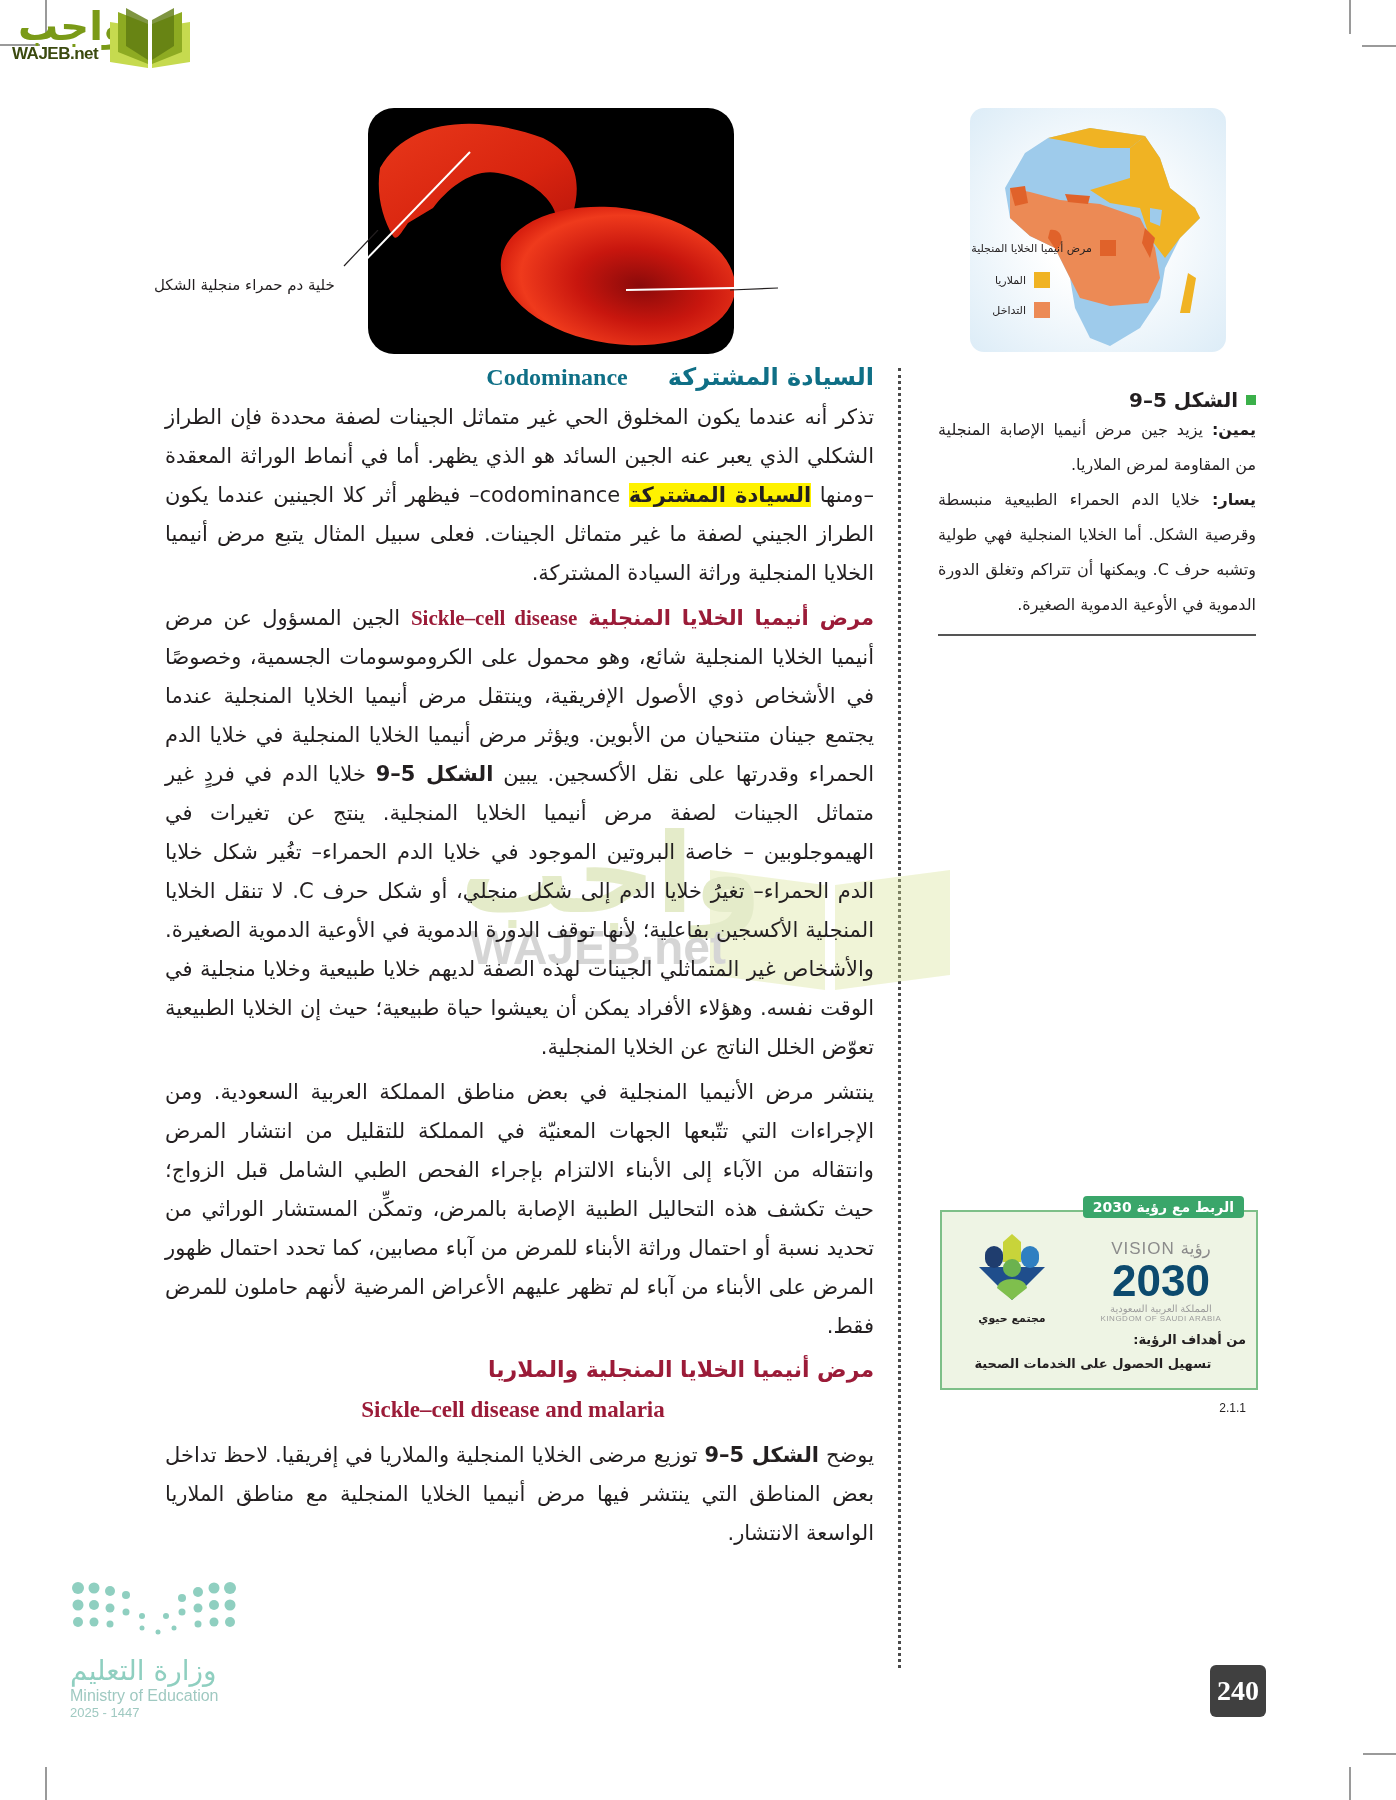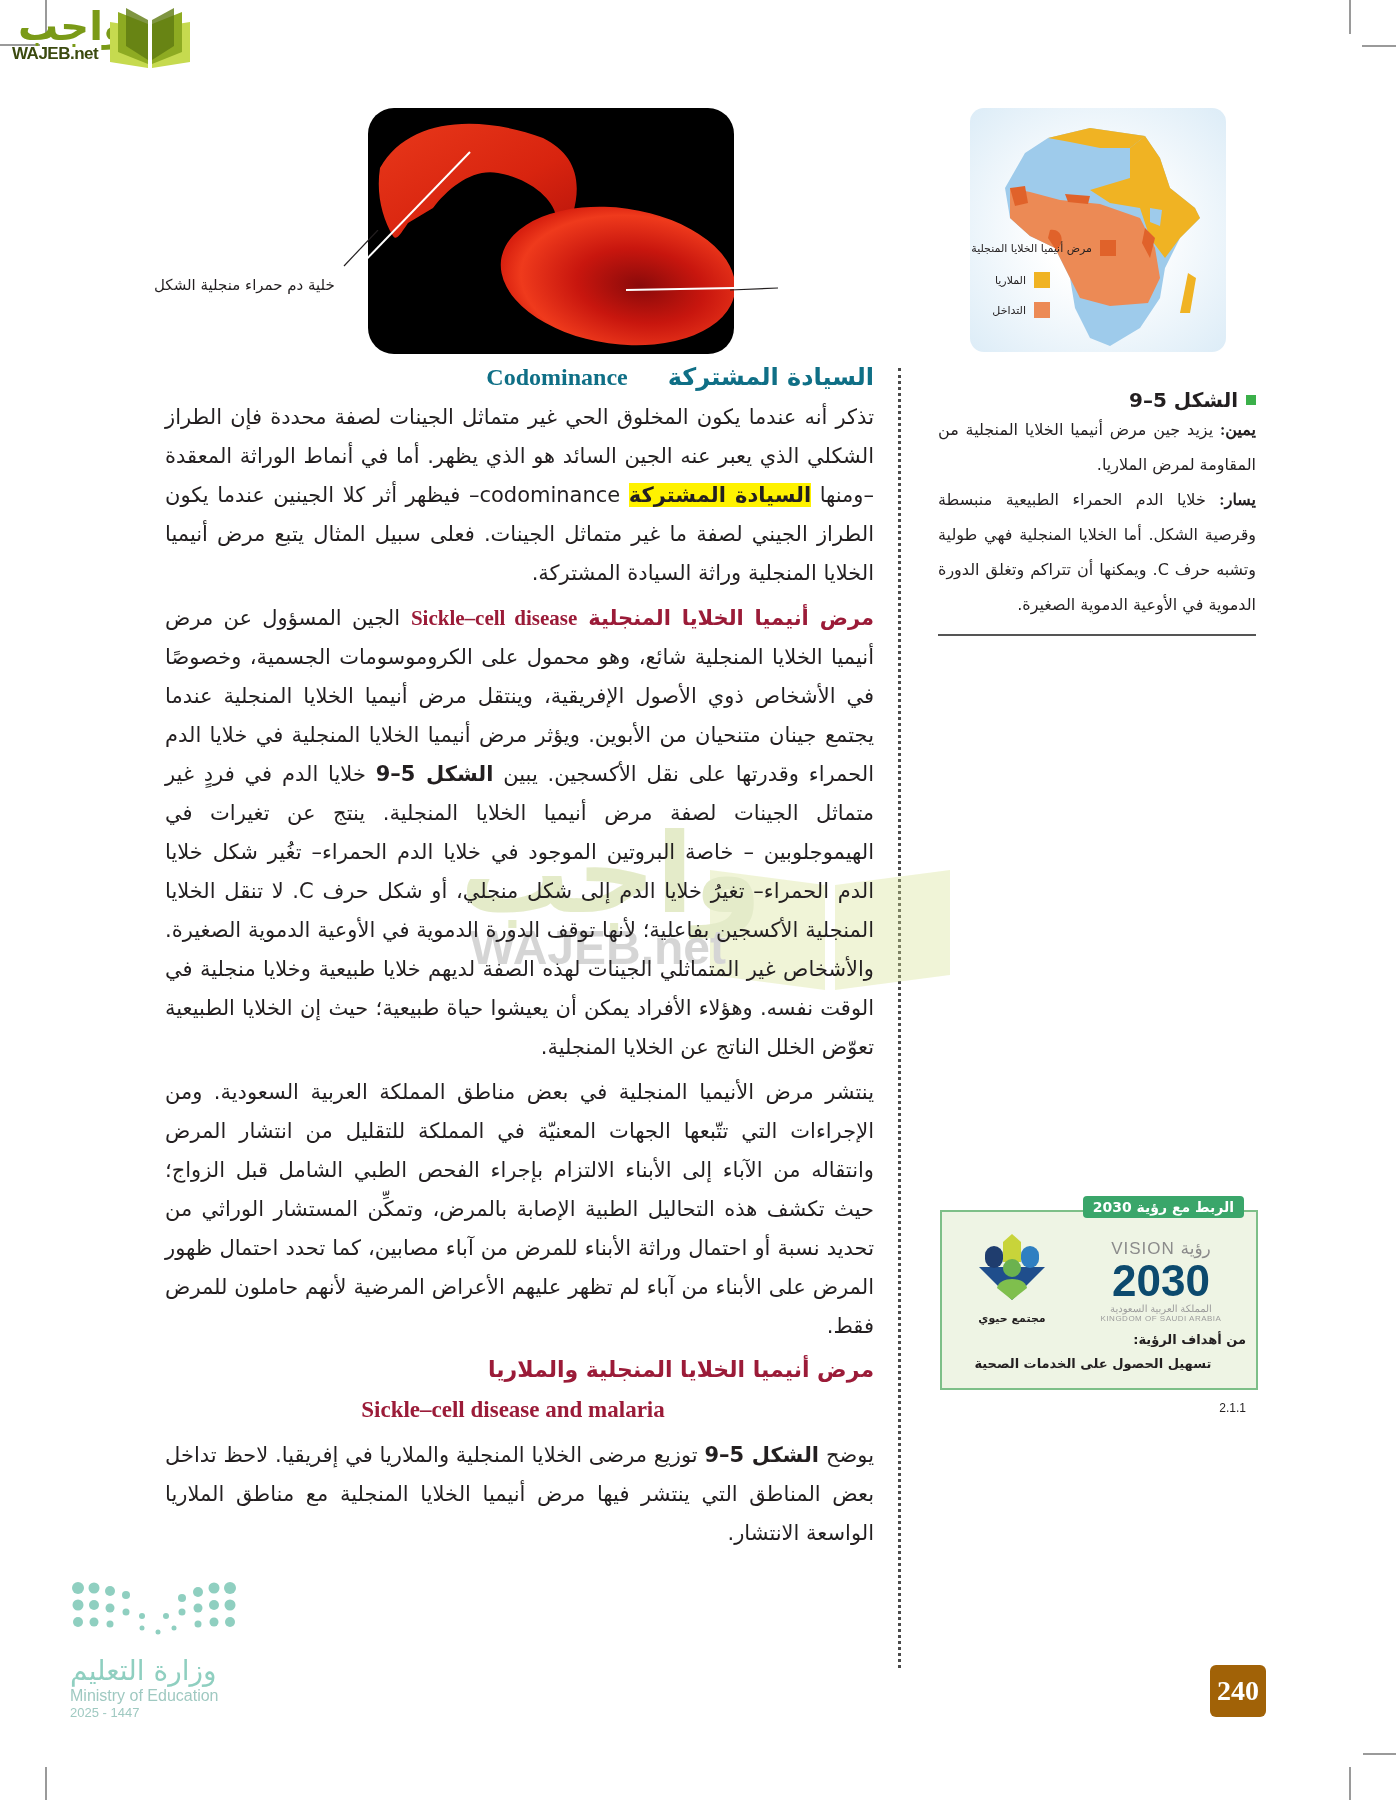--- a/index.html
+++ b/index.html
@@ -29,21 +29,21 @@
   .swatch { width: 16px; height: 16px; }
 
   
   .divider { left: 898px; top: 368px; width: 0; height: 1300px; border-left: 3px dotted #4a4a4a; }
 
   
   .side { right: 140px; top: 388px; width: 318px; direction: rtl; text-align: right; }
   .side-title { font-size: 20px; font-weight: bold; display: flex; align-items: center; gap: 8px; justify-content: flex-start; }
   .side-bullet { width: 10px; height: 10px; background: #3bb04a; display: inline-block; }
   .side p { font-size: 16px; line-height: 35px; text-align: justify; text-align-last: right; }
-  .side .lbl { font-weight: bold; font-family: Liberation Serif, serif; }
+  .side .lbl { font-weight: bold; }
   .side-rule { width: 318px; height: 2px; background: #555; margin-top: 12px; }
 
   
   .main { left: 152px; top: 362px; width: 722px; direction: rtl; text-align: right; }
   .h-teal { font-size: 24px; font-weight: bold; color: #0f6f86; display: flex; gap: 40px; justify-content: flex-start; line-height: 30px; margin-bottom: 6px; }
   .h-teal .en { font-family: "Liberation Serif", serif; }
   .para { font-size: 21px; line-height: 39px; text-align: justify; text-align-last: right; color: #231f20; margin-left: 13px; }
   .para + .para { margin-top: 6px; }
   .hl { background: #fff200; font-weight: bold; }
   .red-inline { color: #9b1b38; font-weight: bold; }
@@ -72,21 +72,21 @@
   .wm-ar { position: absolute; left: 10px; top: -10px; font-size: 110px; font-weight: bold; color: #b4c867; direction: rtl; }
   .wm-en { position: absolute; left: 20px; top: 100px; font-size: 48px; font-weight: bold; color: #8a8a8a; font-family: "Liberation Sans", sans-serif; }
 
   
   .ministry { left: 70px; top: 1580px; width: 190px; }
   .min-ar { font-size: 28px; color: #8fcfc0; direction: rtl; text-align: left; margin-top: 10px; }
   .min-en { font-size: 16px; color: #9fc9c1; font-family: "Liberation Sans", sans-serif; }
   .min-year { font-size: 13px; color: #9fc9c1; font-family: "Liberation Sans", sans-serif; }
 
   
-  .page-num { left: 1210px; top: 1665px; width: 56px; height: 52px; background: #a16207; border-radius: 6px; color: #fff;
+  .page-num { left: 1210px; top: 1665px; width: 56px; height: 52px; background: #404040; border-radius: 6px; color: #fff;
     font-family: "Liberation Serif", serif; font-weight: bold; font-size: 28px; display: flex; align-items: center; justify-content: center; }
 </style>
 </head>
 <body>
 
 <div class="crop-v" style="left:45px; top:0; height:36px;"></div>
 <div class="crop-h" style="left:0; top:44px; width:40px;"></div>
 <div class="crop-v" style="left:1349px; top:0; height:34px;"></div>
 <div class="crop-h" style="left:1362px; top:45px; width:34px;"></div>
 <div class="crop-v" style="left:1349px; top:1767px; height:33px;"></div>
@@ -164,21 +164,21 @@
 
 <div class="abs divider"></div>
 
 <div class="abs side">
   <div class="side-title">
     <span class="side-bullet"></span>
     <span>الشكل 5–9</span>
   </div>
   <p>
     <span class="lbl">يمين:</span>
-    <span>يزيد جين مرض أنيميا الخلايا المنجلية من المقاومة لمرض الملاريا.</span>
+    <span>يزيد جين مرض أنيميا الإصابة المنجلية من المقاومة لمرض الملاريا.</span>
   </p>
   <p>
     <span class="lbl">يسار:</span>
     <span>خلايا الدم الحمراء الطبيعية منبسطة وقرصية الشكل. أما الخلايا المنجلية فهي طولية وتشبه حرف C. ويمكنها أن تتراكم وتغلق الدورة الدموية في الأوعية الدموية الصغيرة.</span>
   </p>
   <div class="side-rule"></div>
 </div>
 
 <div class="abs watermark">
   <svg class="abs" style="left:260px; top:20px;" width="240" height="150" viewBox="0 0 240 150">

